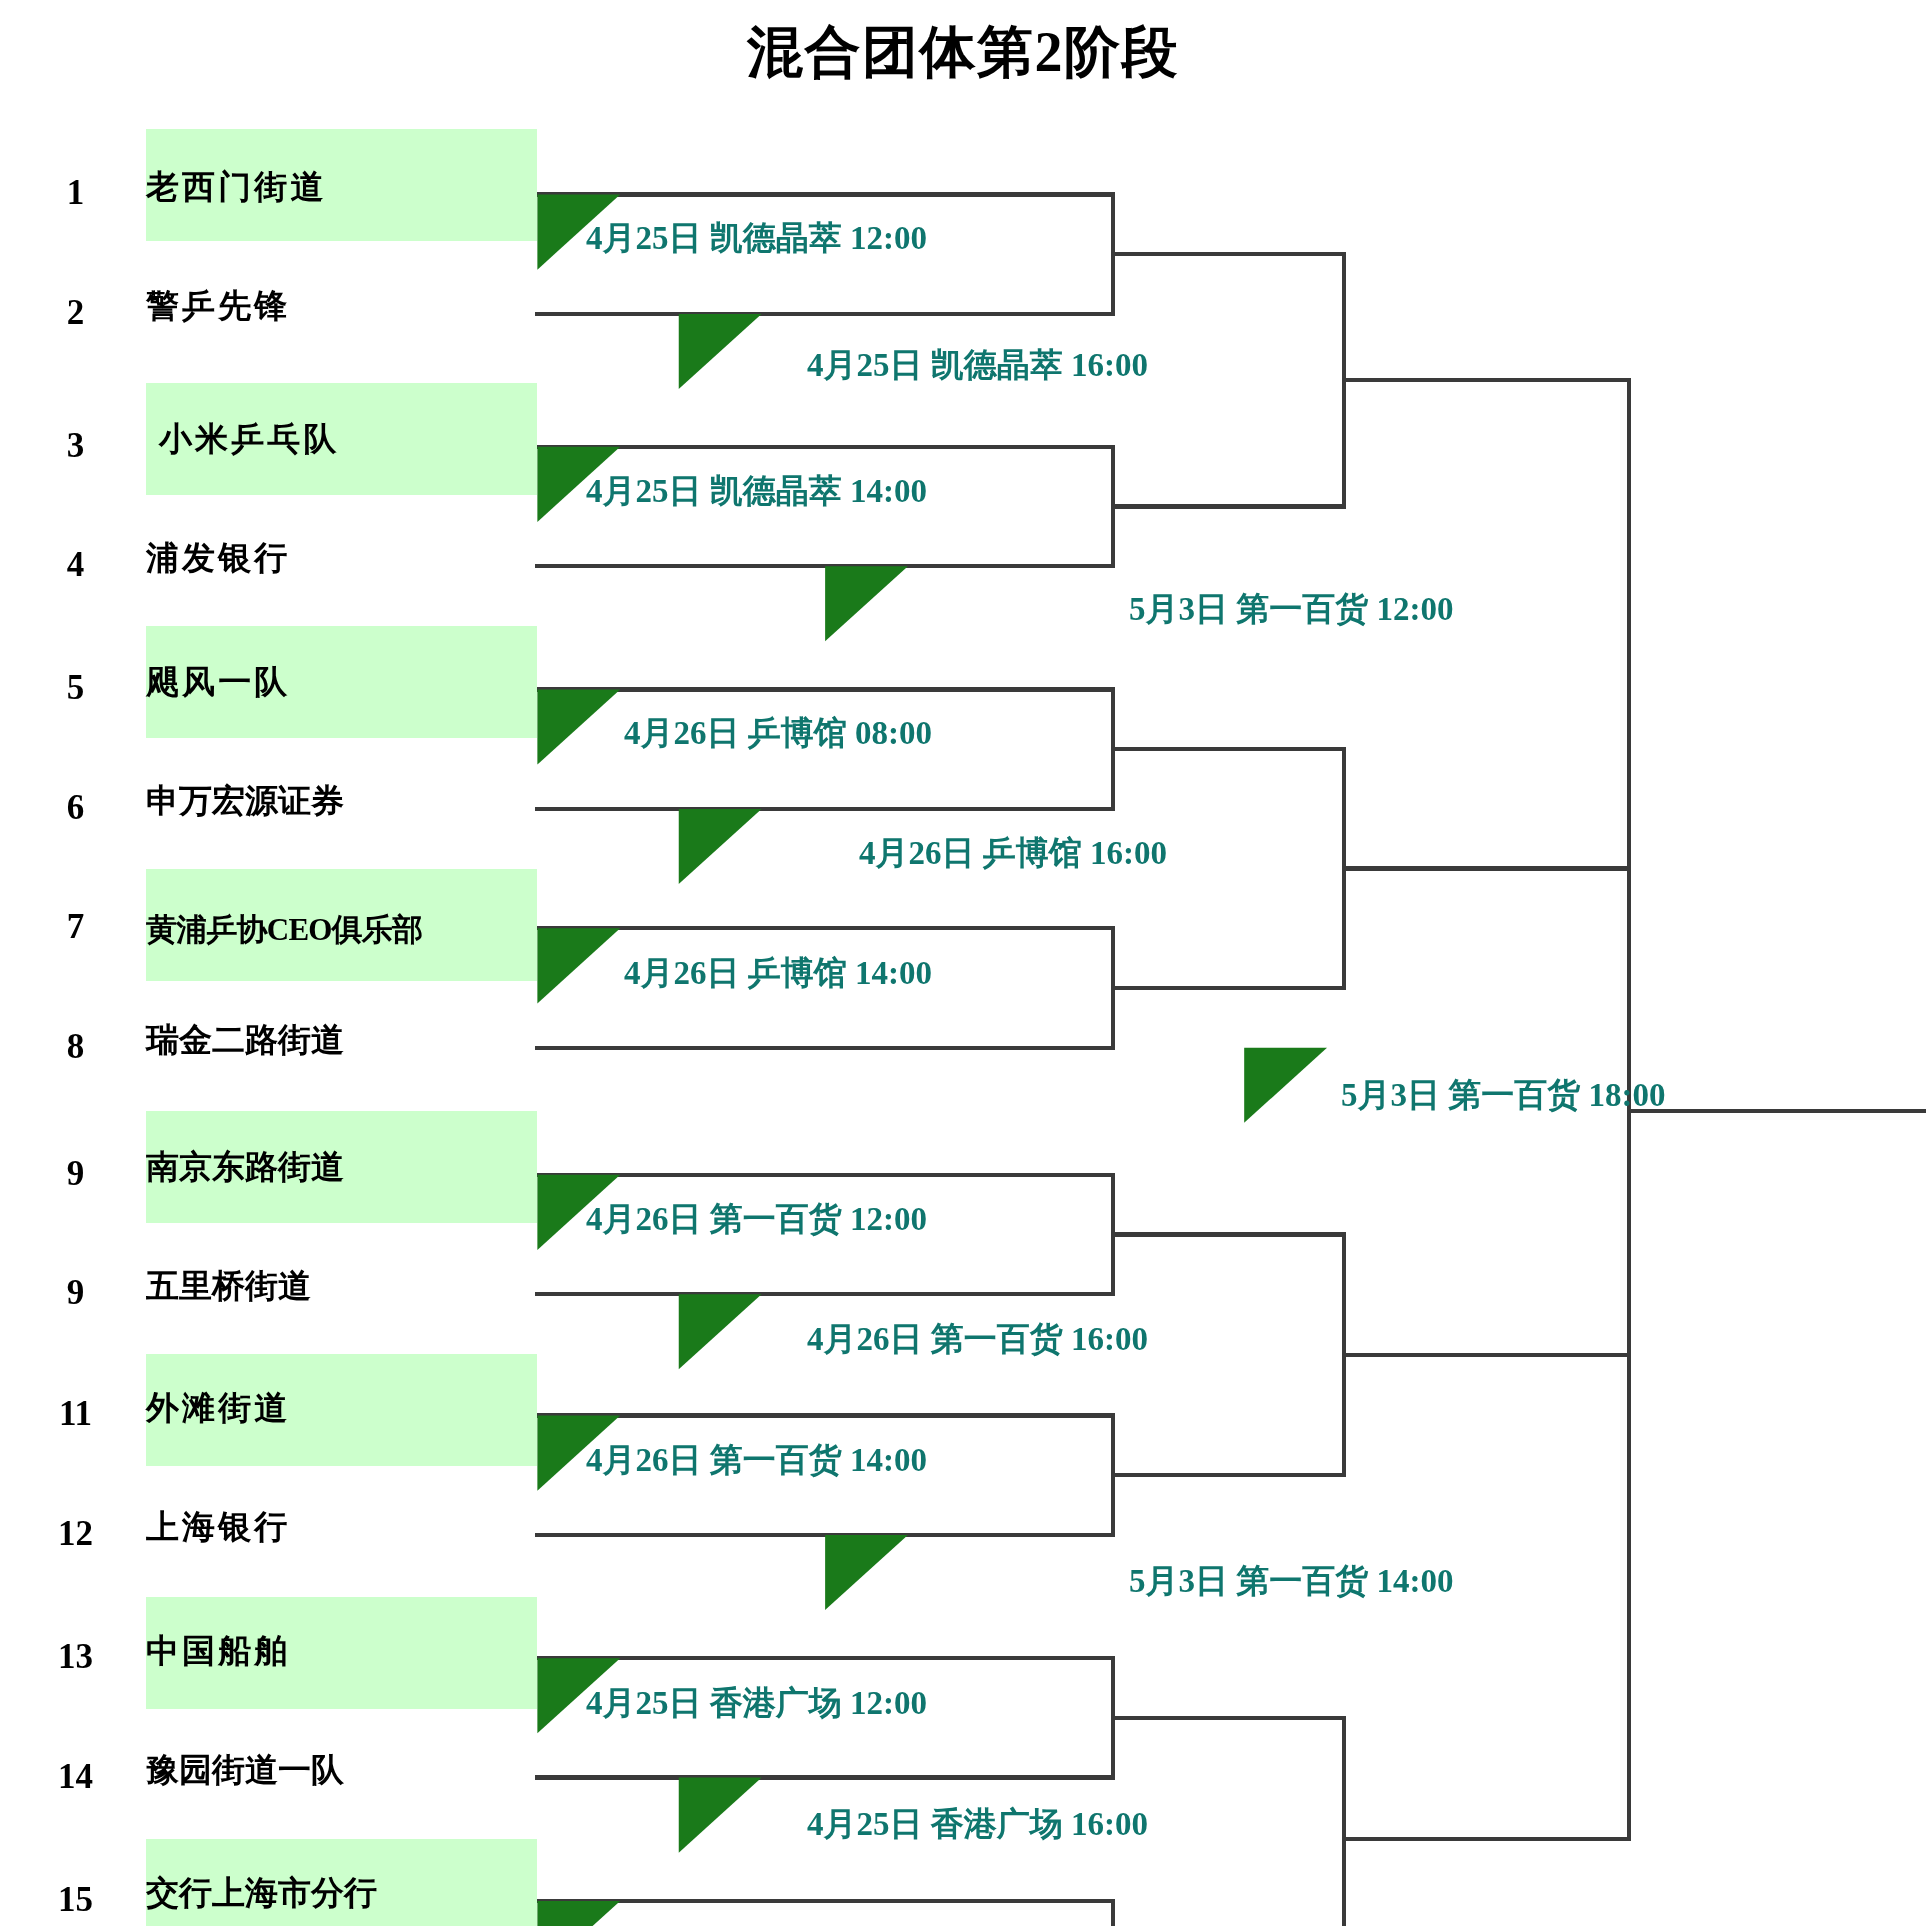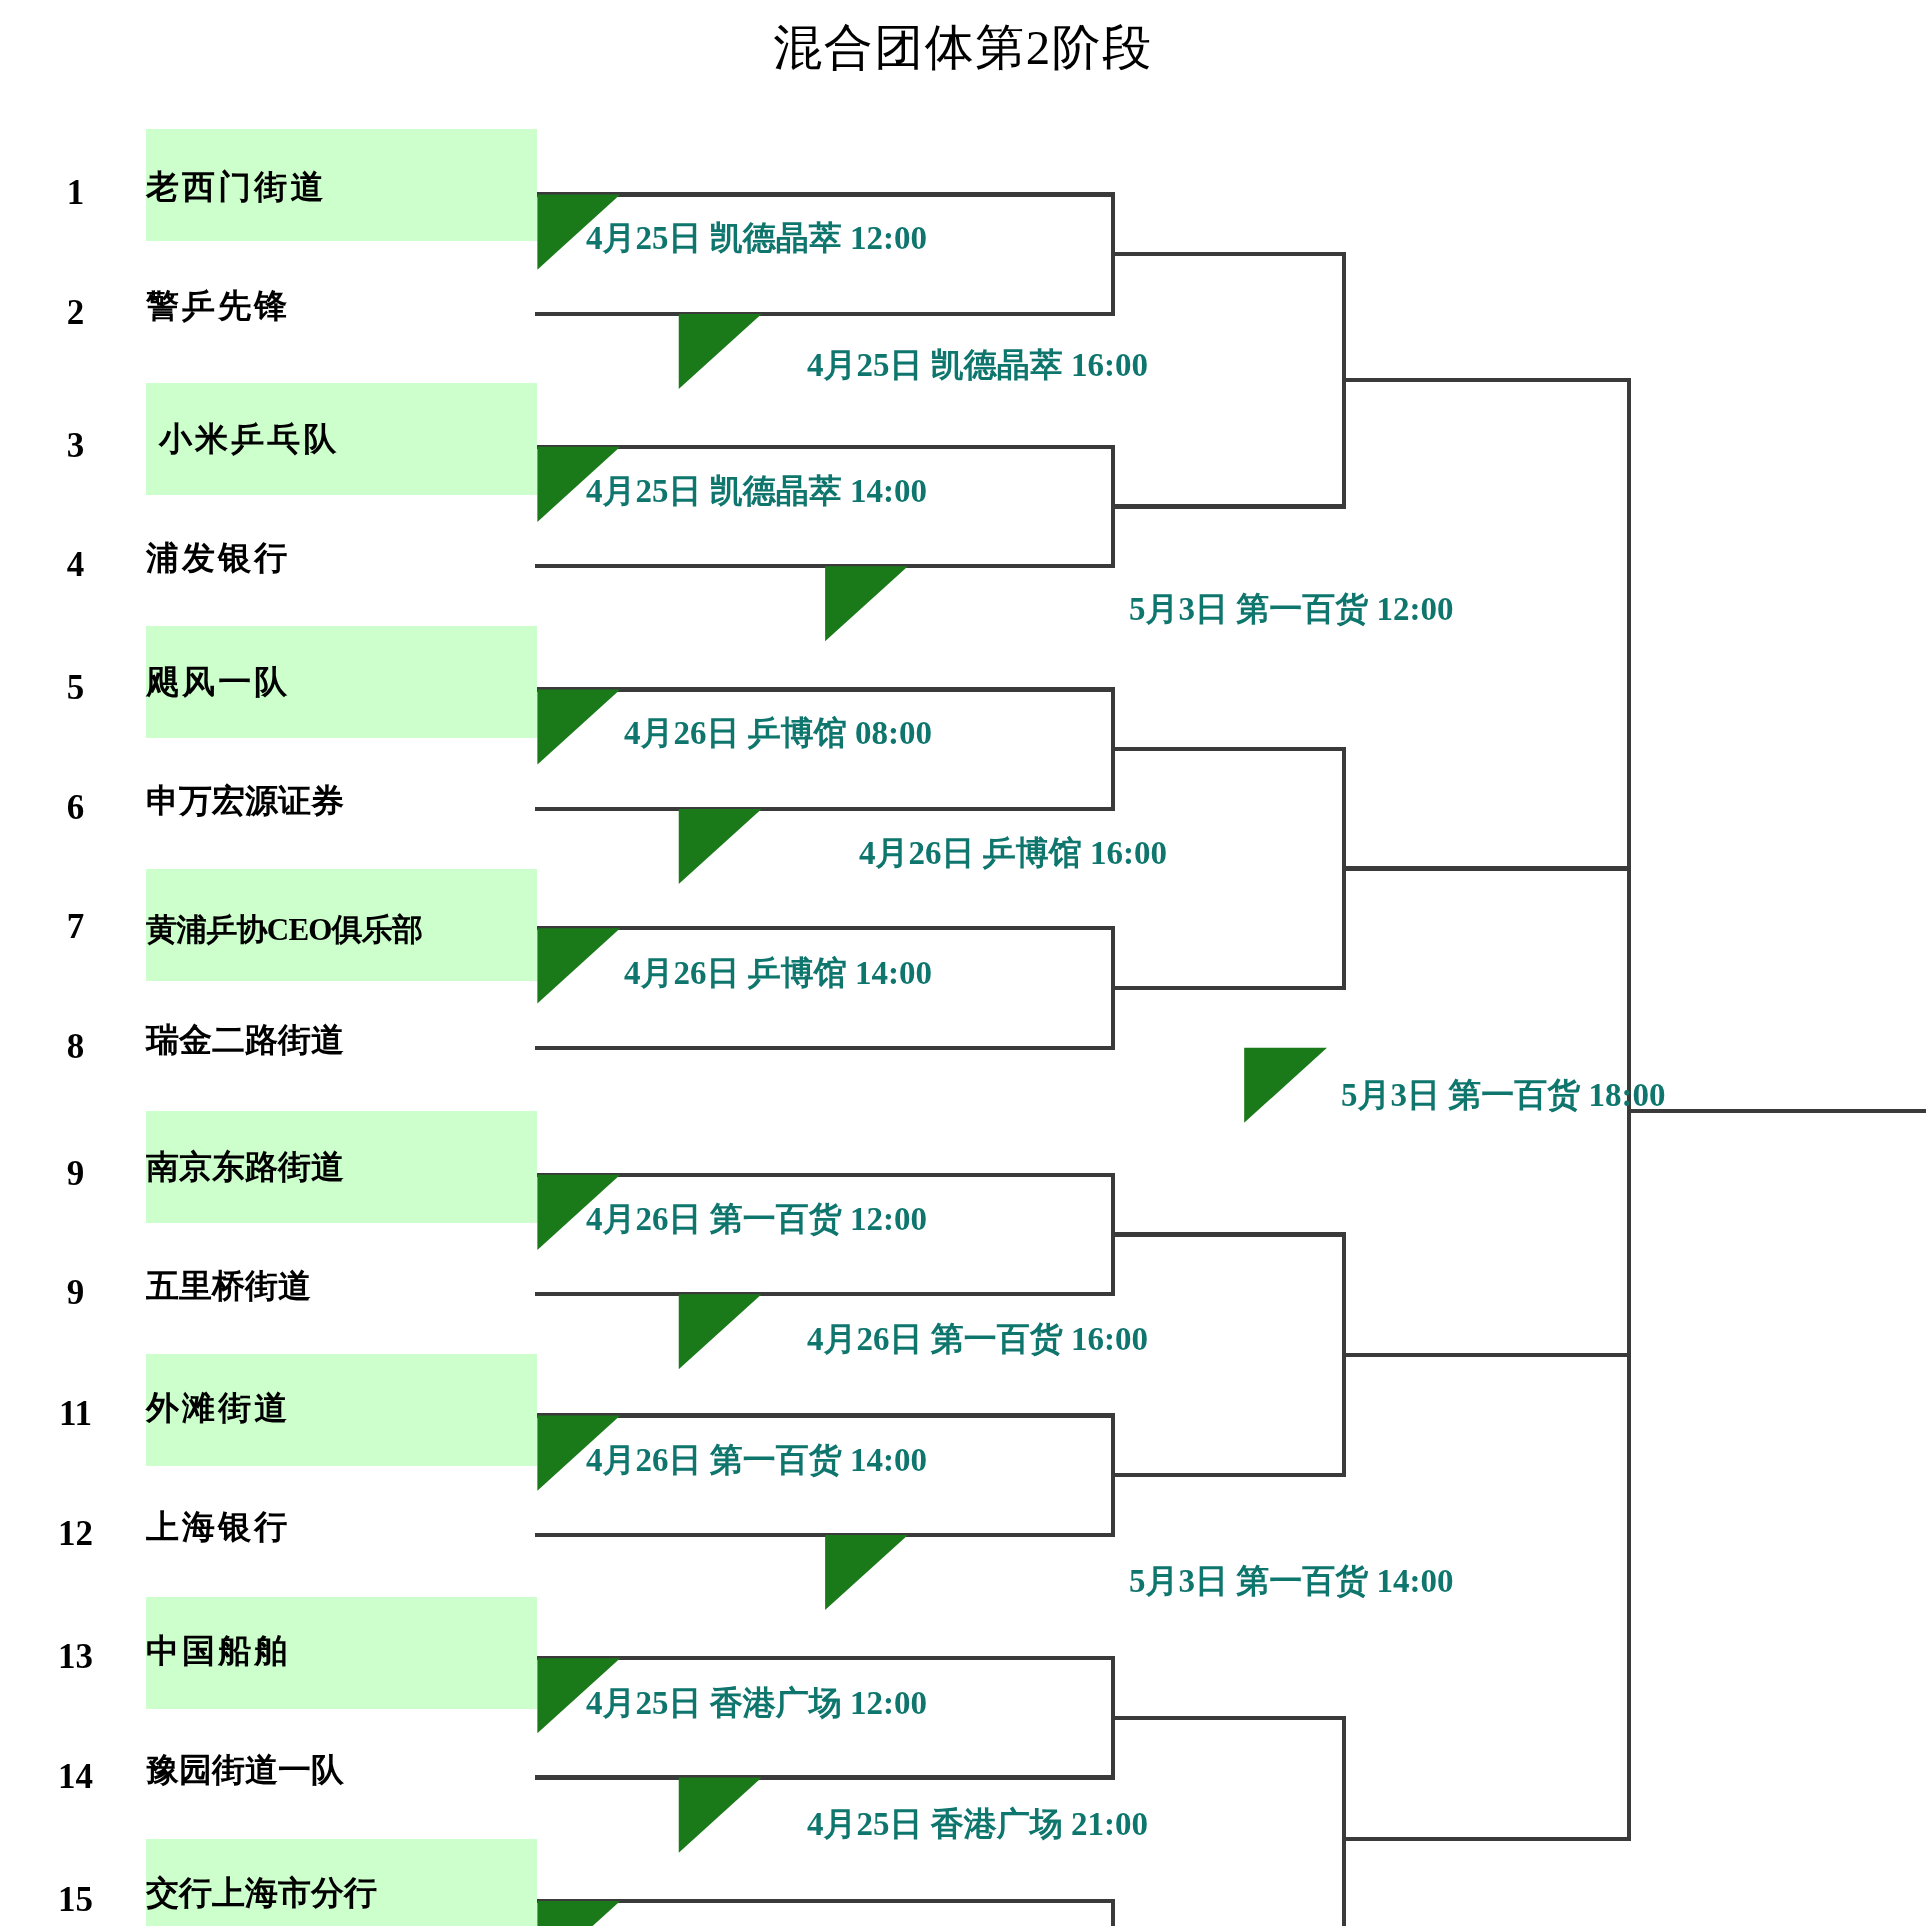--- a/index.html
+++ b/index.html
@@ -3,22 +3,22 @@
 <meta charset="utf-8">
 <style>
   html,body{margin:0;padding:0;background:#ffffff;}
   body{font-family:"Liberation Serif","DejaVu Serif",serif;}
   #page{position:relative;width:1926px;height:2090px;background:#ffffff;overflow:hidden;}
 
   #title{
     position:absolute;left:0;top:15.4px;width:1926px;
     text-align:center;
     font-family:"Liberation Serif","DejaVu Serif",serif;
-    font-weight:normal;
-    font-size:49px;
+    font-weight:bold;
+    font-size:56px;
     letter-spacing:1.5px;
     color:#000;
   }
 
   .seed-no{
     position:absolute;
     font-family:"Liberation Serif","DejaVu Serif",serif;
     font-weight:bold;
     font-size:35px;
     color:#000;
@@ -166,21 +166,21 @@
   <div class="match-label" style="left:586px;top:475px;">4月25日  凯德晶萃  14:00</div>
   <div class="match-label" style="left:624px;top:717px;">4月26日  乒博馆  08:00</div>
   <div class="match-label" style="left:624px;top:957px;">4月26日  乒博馆  14:00</div>
   <div class="match-label" style="left:586px;top:1203px;">4月26日  第一百货  12:00</div>
   <div class="match-label" style="left:586px;top:1444px;">4月26日  第一百货  14:00</div>
   <div class="match-label" style="left:586px;top:1687px;">4月25日  香港广场  12:00</div>
 
   <div class="match-label" style="left:807px;top:349px;">4月25日  凯德晶萃  16:00</div>
   <div class="match-label" style="left:859px;top:837px;">4月26日  乒博馆  16:00</div>
   <div class="match-label" style="left:807px;top:1323px;">4月26日  第一百货  16:00</div>
-  <div class="match-label" style="left:807px;top:1808px;">4月25日  香港广场  21:00</div>
+  <div class="match-label" style="left:807px;top:1808px;">4月25日  香港广场  16:00</div>
 
   <div class="match-label" style="left:1129px;top:593px;">5月3日  第一百货  12:00</div>
   <div class="match-label" style="left:1129px;top:1565px;">5月3日  第一百货  14:00</div>
 
   <div class="match-label" style="left:1341px;top:1079px;">5月3日  第一百货  18:00</div>
 
 </div>
 
 
 </body></html>

